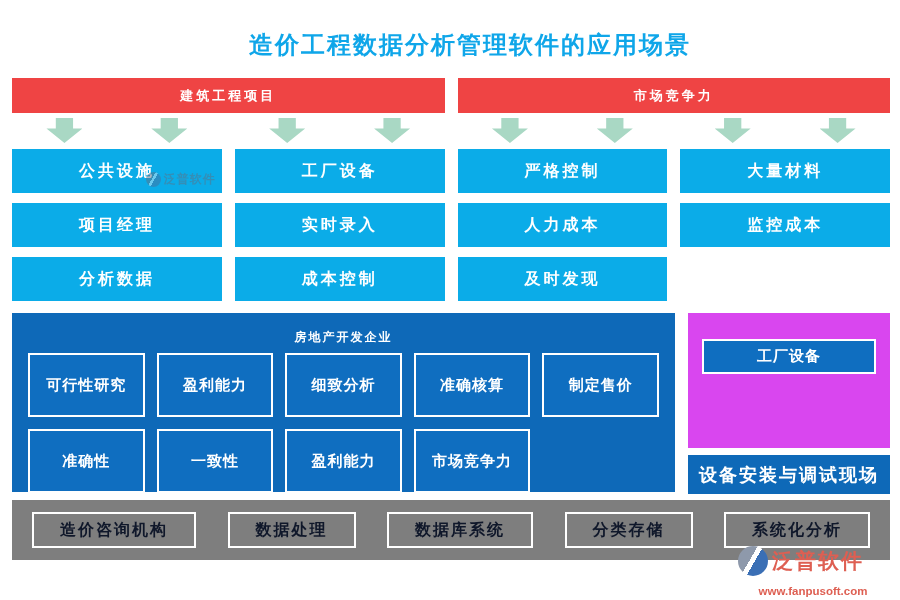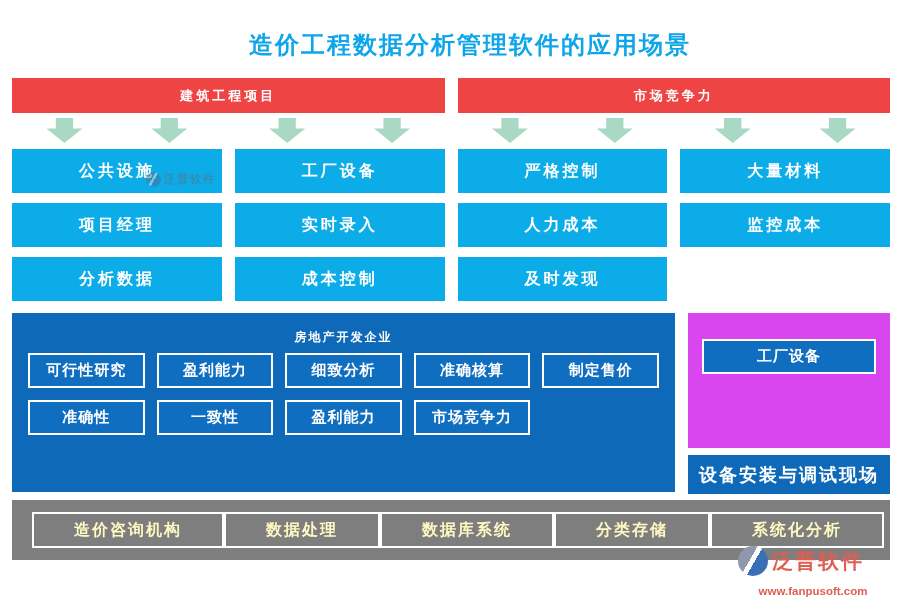--- a/index.html
+++ b/index.html
@@ -49,21 +49,21 @@
   .panel-left{
     position:absolute;left:0;top:0;width:663px;height:179px;background:#0E69B8;
     box-sizing:border-box;padding:8px 16px 0 16px;
   }
   .panel-title{
     height:32px;display:flex;align-items:center;justify-content:center;
     color:#fff;font-size:12px;font-weight:bold;letter-spacing:2px;
   }
   .panel-grid{display:grid;grid-template-columns:repeat(5,1fr);column-gap:12px;row-gap:12px;}
   .panel-btn{
-    height:35px;border:2px solid #fff;box-sizing:border-box;background:#0F6EC0;
+    height:64px;border:2px solid #fff;box-sizing:border-box;background:#0F6EC0;
     color:#fff;font-size:15px;font-weight:bold;letter-spacing:1px;
     display:flex;align-items:center;justify-content:center;white-space:nowrap;
   }
   .right-col{position:absolute;right:0;top:0;width:202px;height:181px;}
   .panel-right{
     position:absolute;top:0;left:0;right:0;height:135px;background:#d946ef;
     box-sizing:border-box;padding:26px 14px;display:flex;flex-direction:column;gap:5px;
   }
   .panel-right .panel-btn{height:35px;flex:none;}
   .site-bar{
@@ -72,22 +72,22 @@
     display:flex;align-items:center;justify-content:center;
   }
   
   .bottom-bar{
     position:absolute;top:500px;left:12px;right:10px;height:60px;background:#7E7E7E;
     display:flex;align-items:center;justify-content:space-between;
     box-sizing:border-box;padding:0 20px;
   }
   .gray-btn{
     height:36px;border:2px solid #fff;box-sizing:border-box;
-    color:#fef9c3;font-size:16px;font-weight:bold;letter-spacing:2px;
-    display:flex;align-items:center;justify-content:center;padding:0 40px;white-space:nowrap;
+    color:#0f172a;font-size:16px;font-weight:bold;letter-spacing:2px;
+    display:flex;align-items:center;justify-content:center;padding:0 26px;white-space:nowrap;
   }
   
   .logo{position:absolute;right:12px;top:546px;width:150px;}
   .logo-top{display:flex;align-items:center;gap:4px;justify-content:flex-start;}
   .logo-icon{
     width:30px;height:30px;border-radius:50%;flex:none;
     background:linear-gradient(120deg,#8E99AB 42%,#ffffff 42% 54%,#3A6FB5 54%);
   }
   .logo-name{font-size:21px;font-weight:bold;color:#DE5F52;letter-spacing:2px;white-space:nowrap;}
   .logo-url{margin-top:9px;text-align:center;font-size:11.5px;font-weight:bold;color:#DE5F52;}

